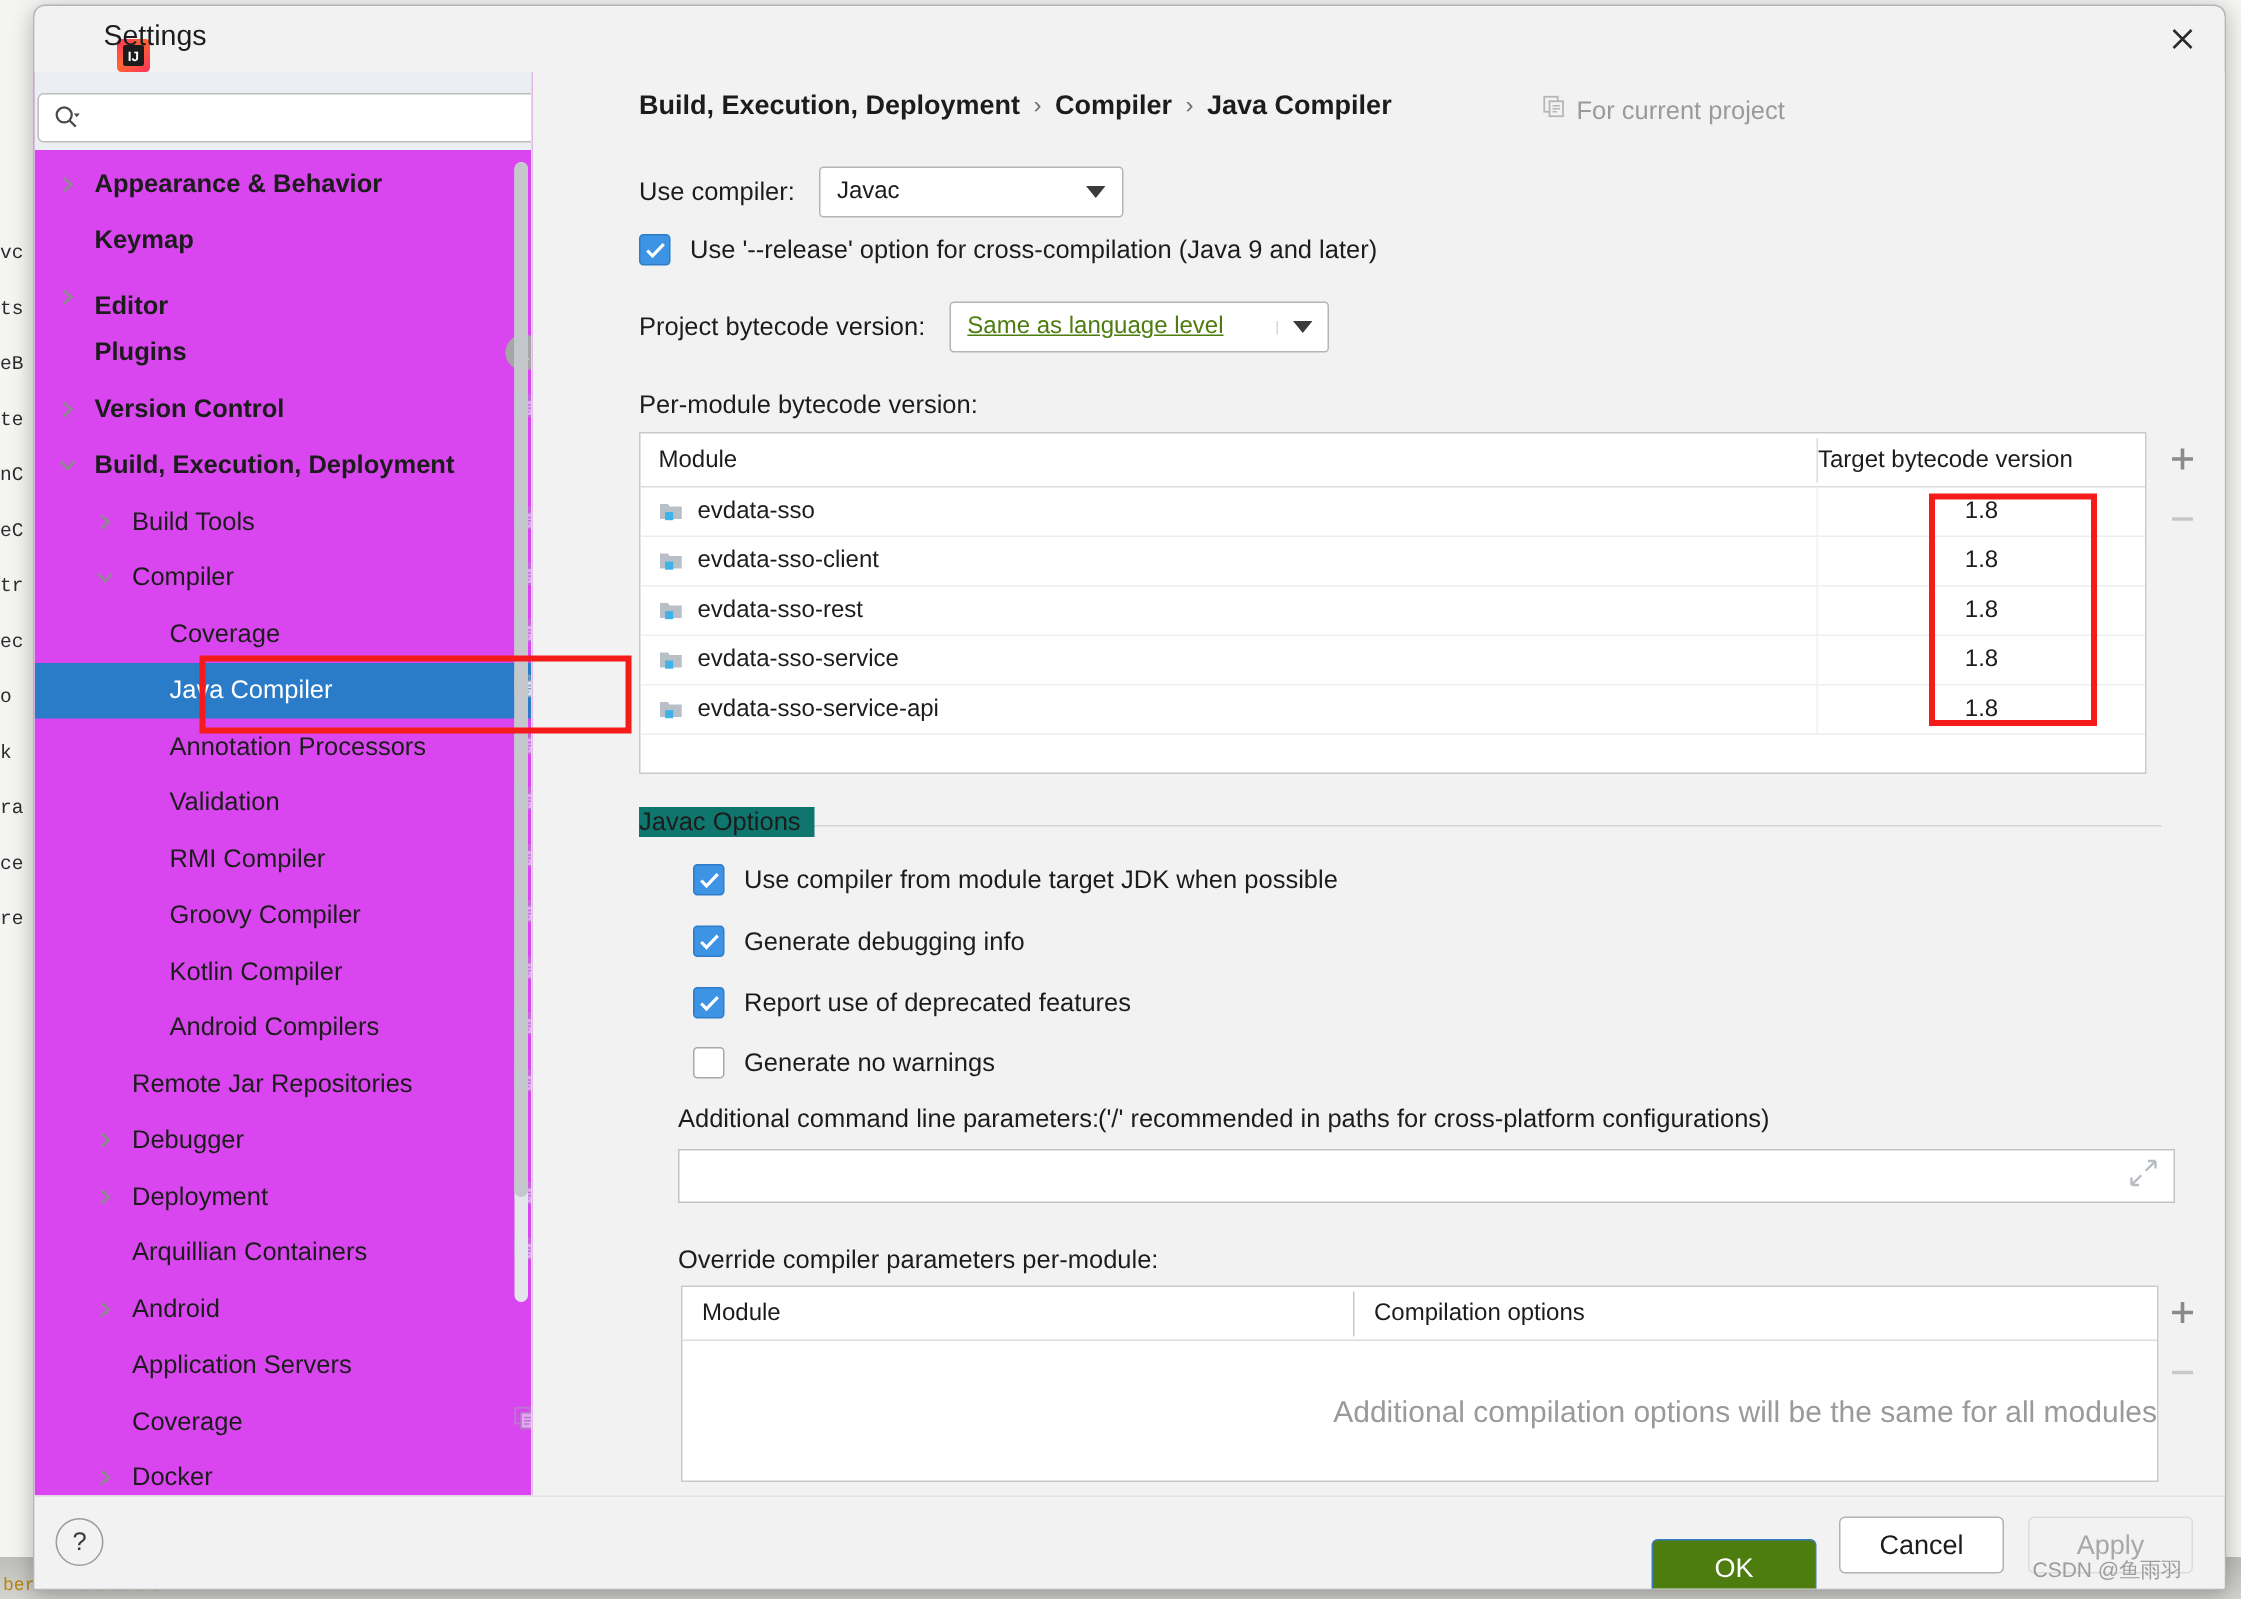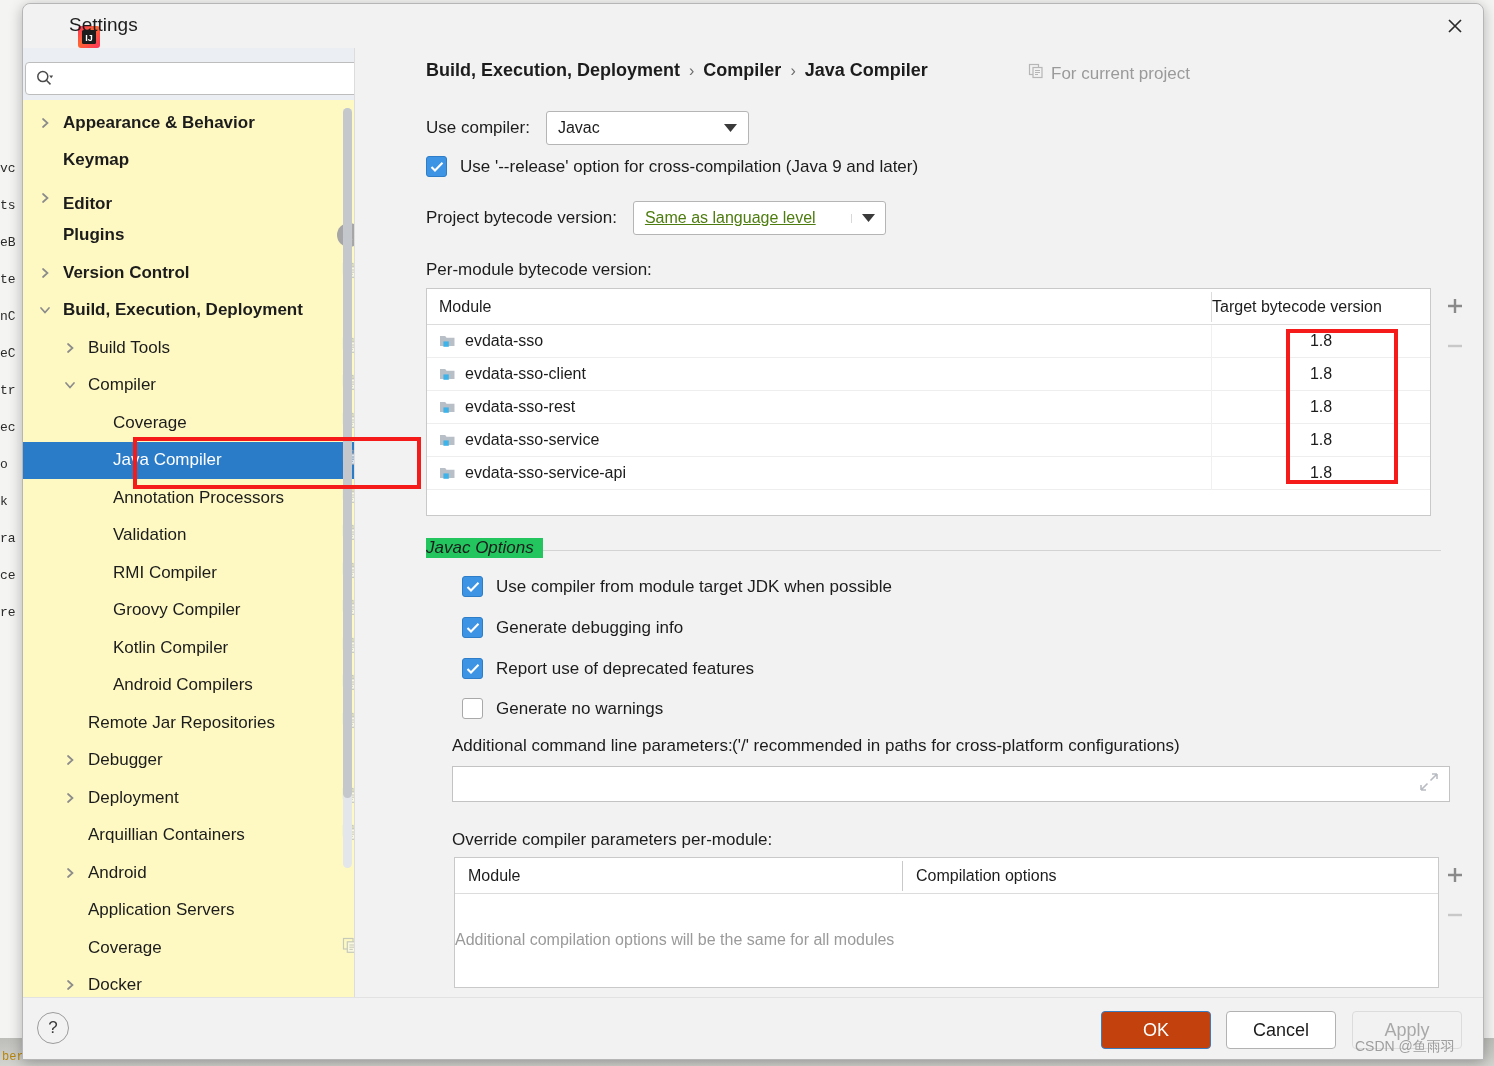--- a/index.html
+++ b/index.html
@@ -68,21 +68,21 @@
   #dlg-body {
     position: absolute; left: 0; top: 44px;
     width: 1462px; height: 949px;
     background: #f2f2f2;
   }
 
   
   #sidebar {
     position: absolute; left: 0; top: 0;
     width: 332px; height: 949px;
-    background: #fef9c3;
+    background: #d946ef;
     border-right: 1px solid #dcdcdc;
     overflow: hidden;
     padding-left: 45px;
   }
   #search-wrap {
     position: absolute; left: 0; top: 0; width: 356px; height: 52px;
     background: #ebeef2;
   }
   #search-box {
     position: absolute; left: 2px; top: 14px;
@@ -228,21 +228,21 @@
   #mt-remove {
     position: absolute; left: 1062px; top: 285px;
     width: 26px; height: 26px;
     display: flex; align-items: center; justify-content: center;
   }
 
   
   #javac-group-lbl {
     position: absolute; left: 46px; top: 490px;
     font-size: 17px; color: #1c1c1c;
-    background: #22c55e; padding-right: 9px; z-index: 2; font-style: italic;
+    background: #0f766e; padding-right: 9px; z-index: 2;
   }
   #javac-group-line {
     position: absolute; left: 46px; top: 502px;
     width: 1015px; height: 1px; background: #d3d3d3;
   }
   .javac-cb {
     position: absolute; left: 82px;
     display: flex; align-items: center; gap: 13px;
   }
 
@@ -274,21 +274,21 @@
   }
   #override-table .thead {
     display: flex; height: 36px; align-items: center;
     border-bottom: 1px solid #dcdcdc;
     font-size: 16px; color: #1c1c1c;
   }
   #override-table .th-a { padding-left: 13px; width: 447px; }
   #override-table .th-div { width: 1px; height: 30px; background: #c9c9c9; }
   #override-table .th-b { padding-left: 13px; flex: 1; }
   #override-table .empty-msg {
-    text-align: left; font-size: 16px; color: #9a9a9a;
+    text-align: right; font-size: 20px; color: #9a9a9a;
     margin-top: 37px;
   }
   #ot-add {
     position: absolute; left: 1062px; top: 814px;
     width: 26px; height: 26px;
     display: flex; align-items: center; justify-content: center;
     cursor: pointer;
   }
   #ot-remove {
     position: absolute; left: 1062px; top: 854px;
@@ -309,21 +309,21 @@
     border: 1px solid #9c9c9c; background: #f2f2f2;
     display: flex; align-items: center; justify-content: center;
     font-size: 17px; color: #3a3a3a; cursor: pointer;
   }
   .btn {
     position: absolute; top: 13px; height: 38px;
     border-radius: 4px; font-size: 18px;
     display: flex; align-items: center; justify-content: center;
     cursor: pointer;
   }
-  #ok-btn { left: 1078px; width: 110px; background: #c2410c; color: #ffffff; border: 1px solid #3a7cc0; }
+  #ok-btn { left: 1078px; width: 110px; background: #4d7c0f; color: #ffffff; border: 1px solid #3a7cc0; margin-top: 15px; }
   #cancel-btn { left: 1203px; width: 110px; background: #ffffff; color: #1c1c1c; border: 1px solid #b2b2b2; }
   #apply-btn { left: 1329px; width: 110px; background: #f2f2f2; color: #a8a8a8; border: 1px solid #dcdcdc; cursor: default; }
 
   #watermark {
     position: absolute; left: 1355px; top: 1038px;
     font-size: 14px; color: #9d9d9d;
   }
 
   
   .annot {

